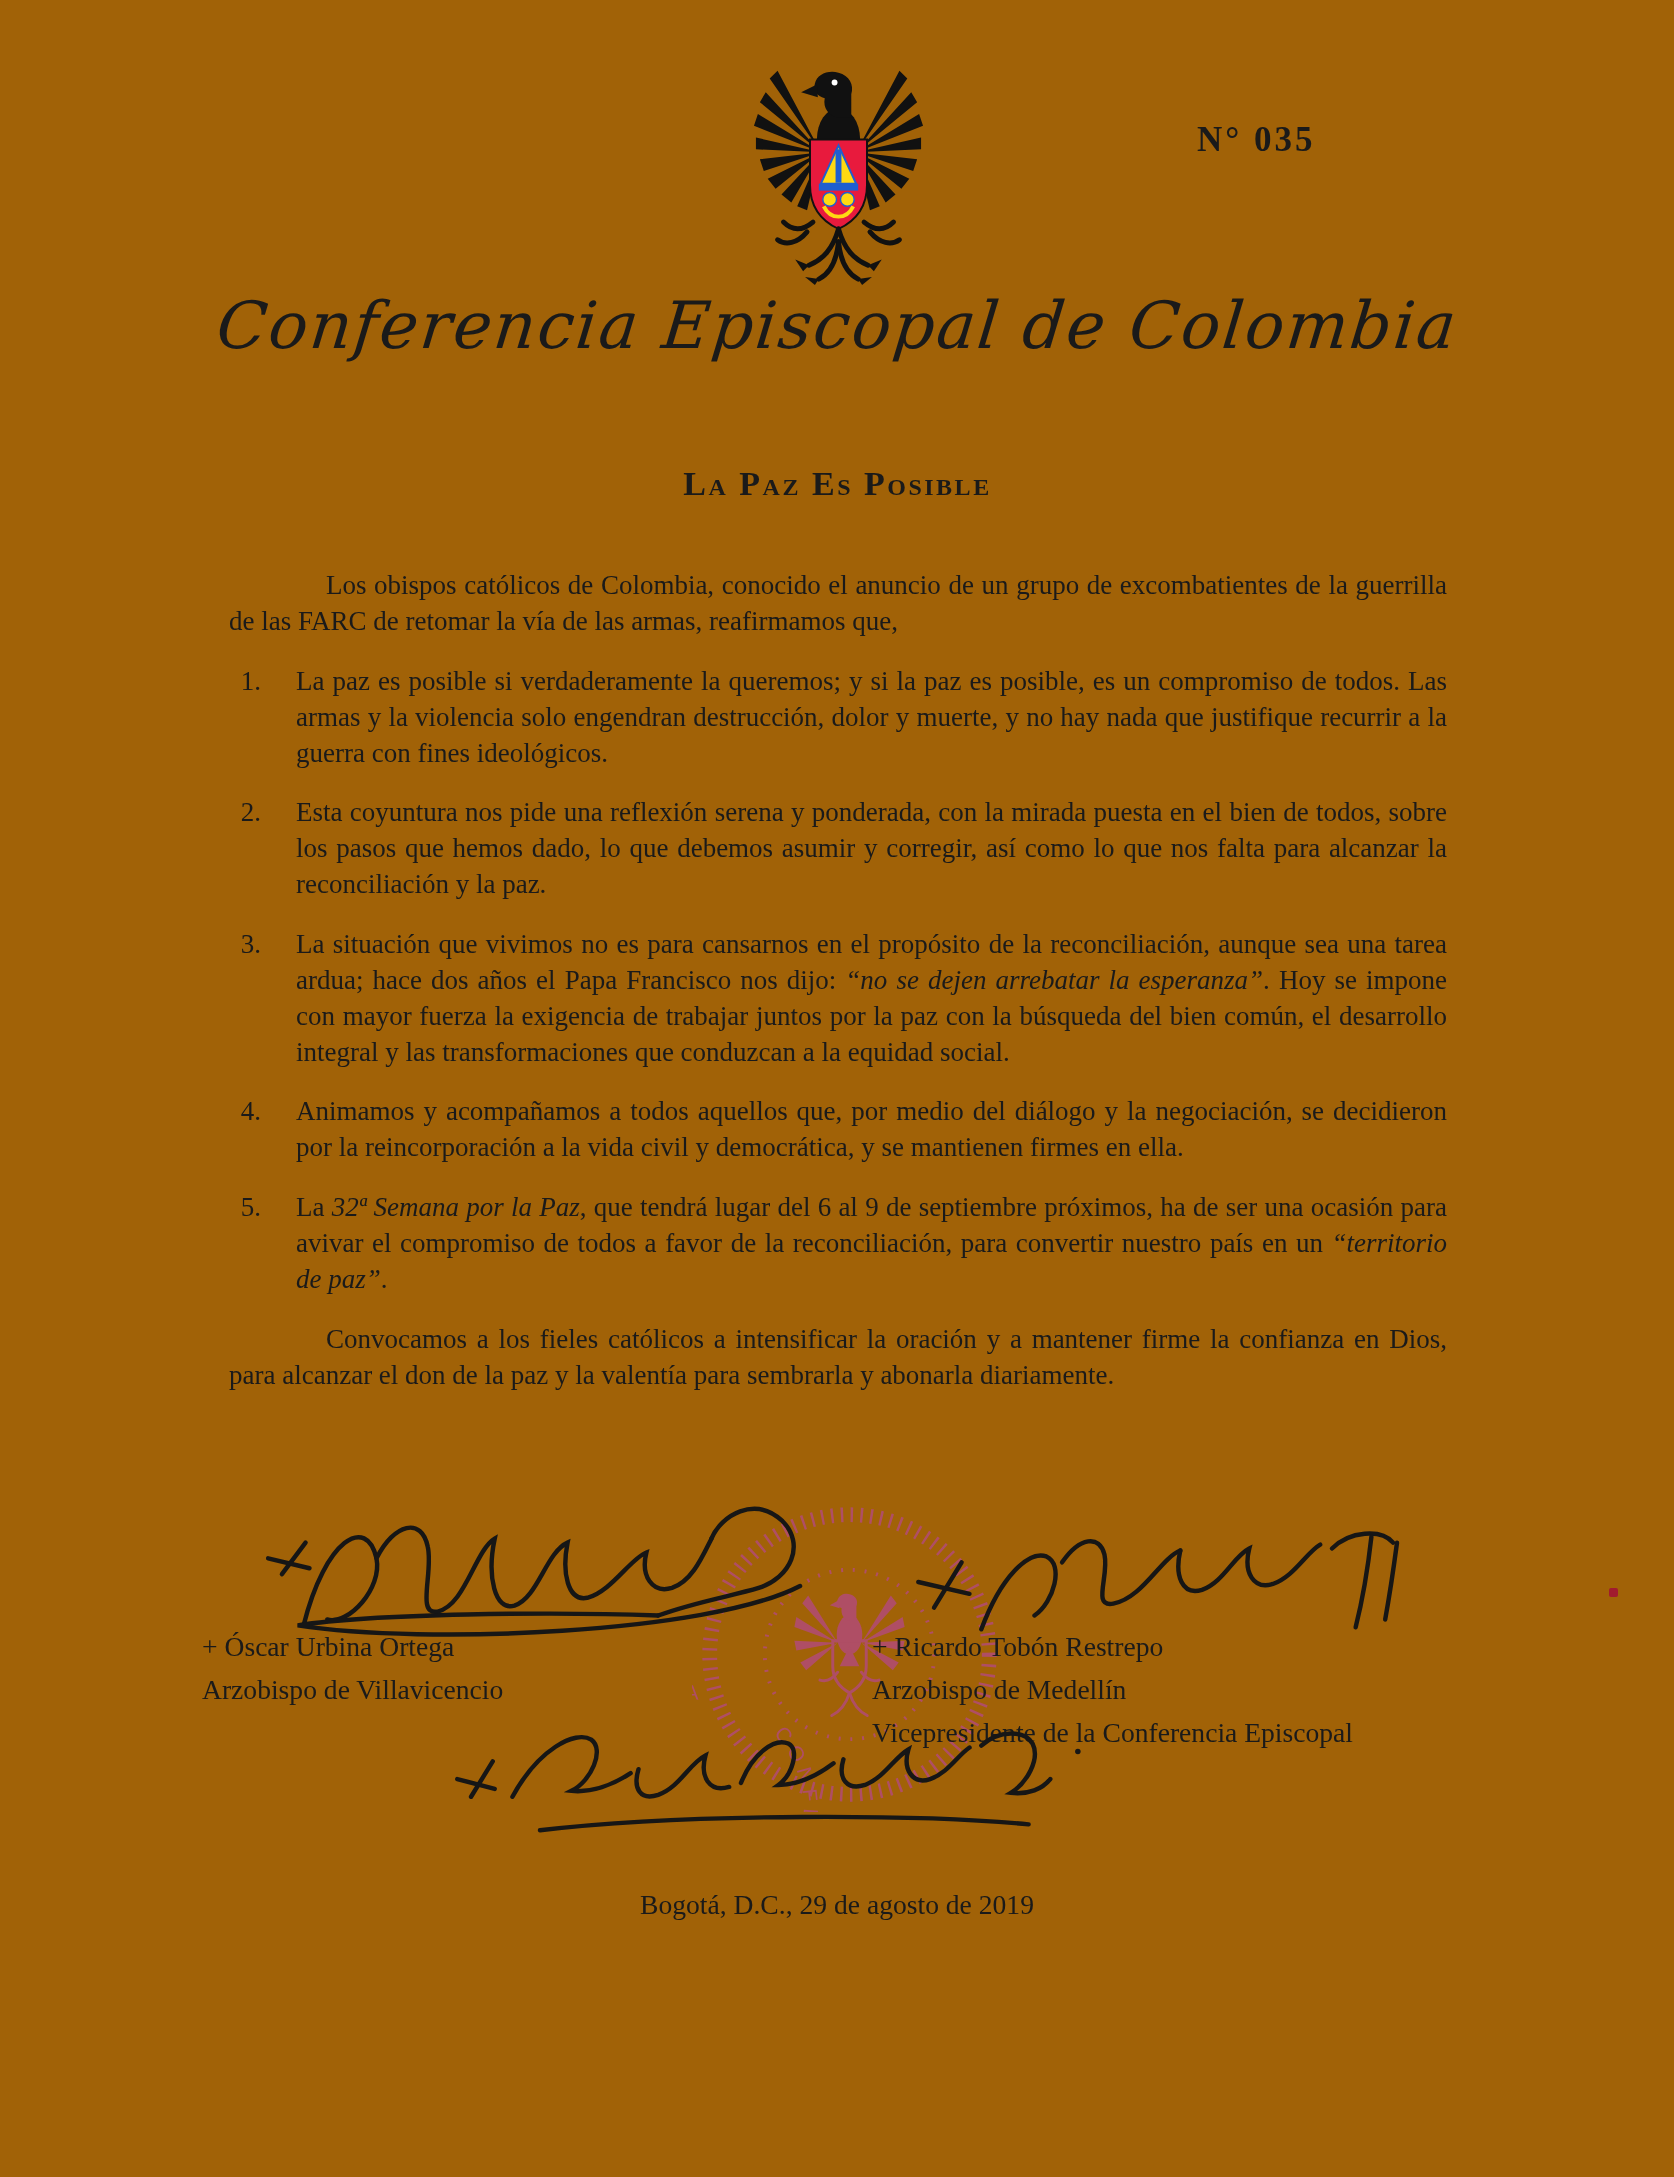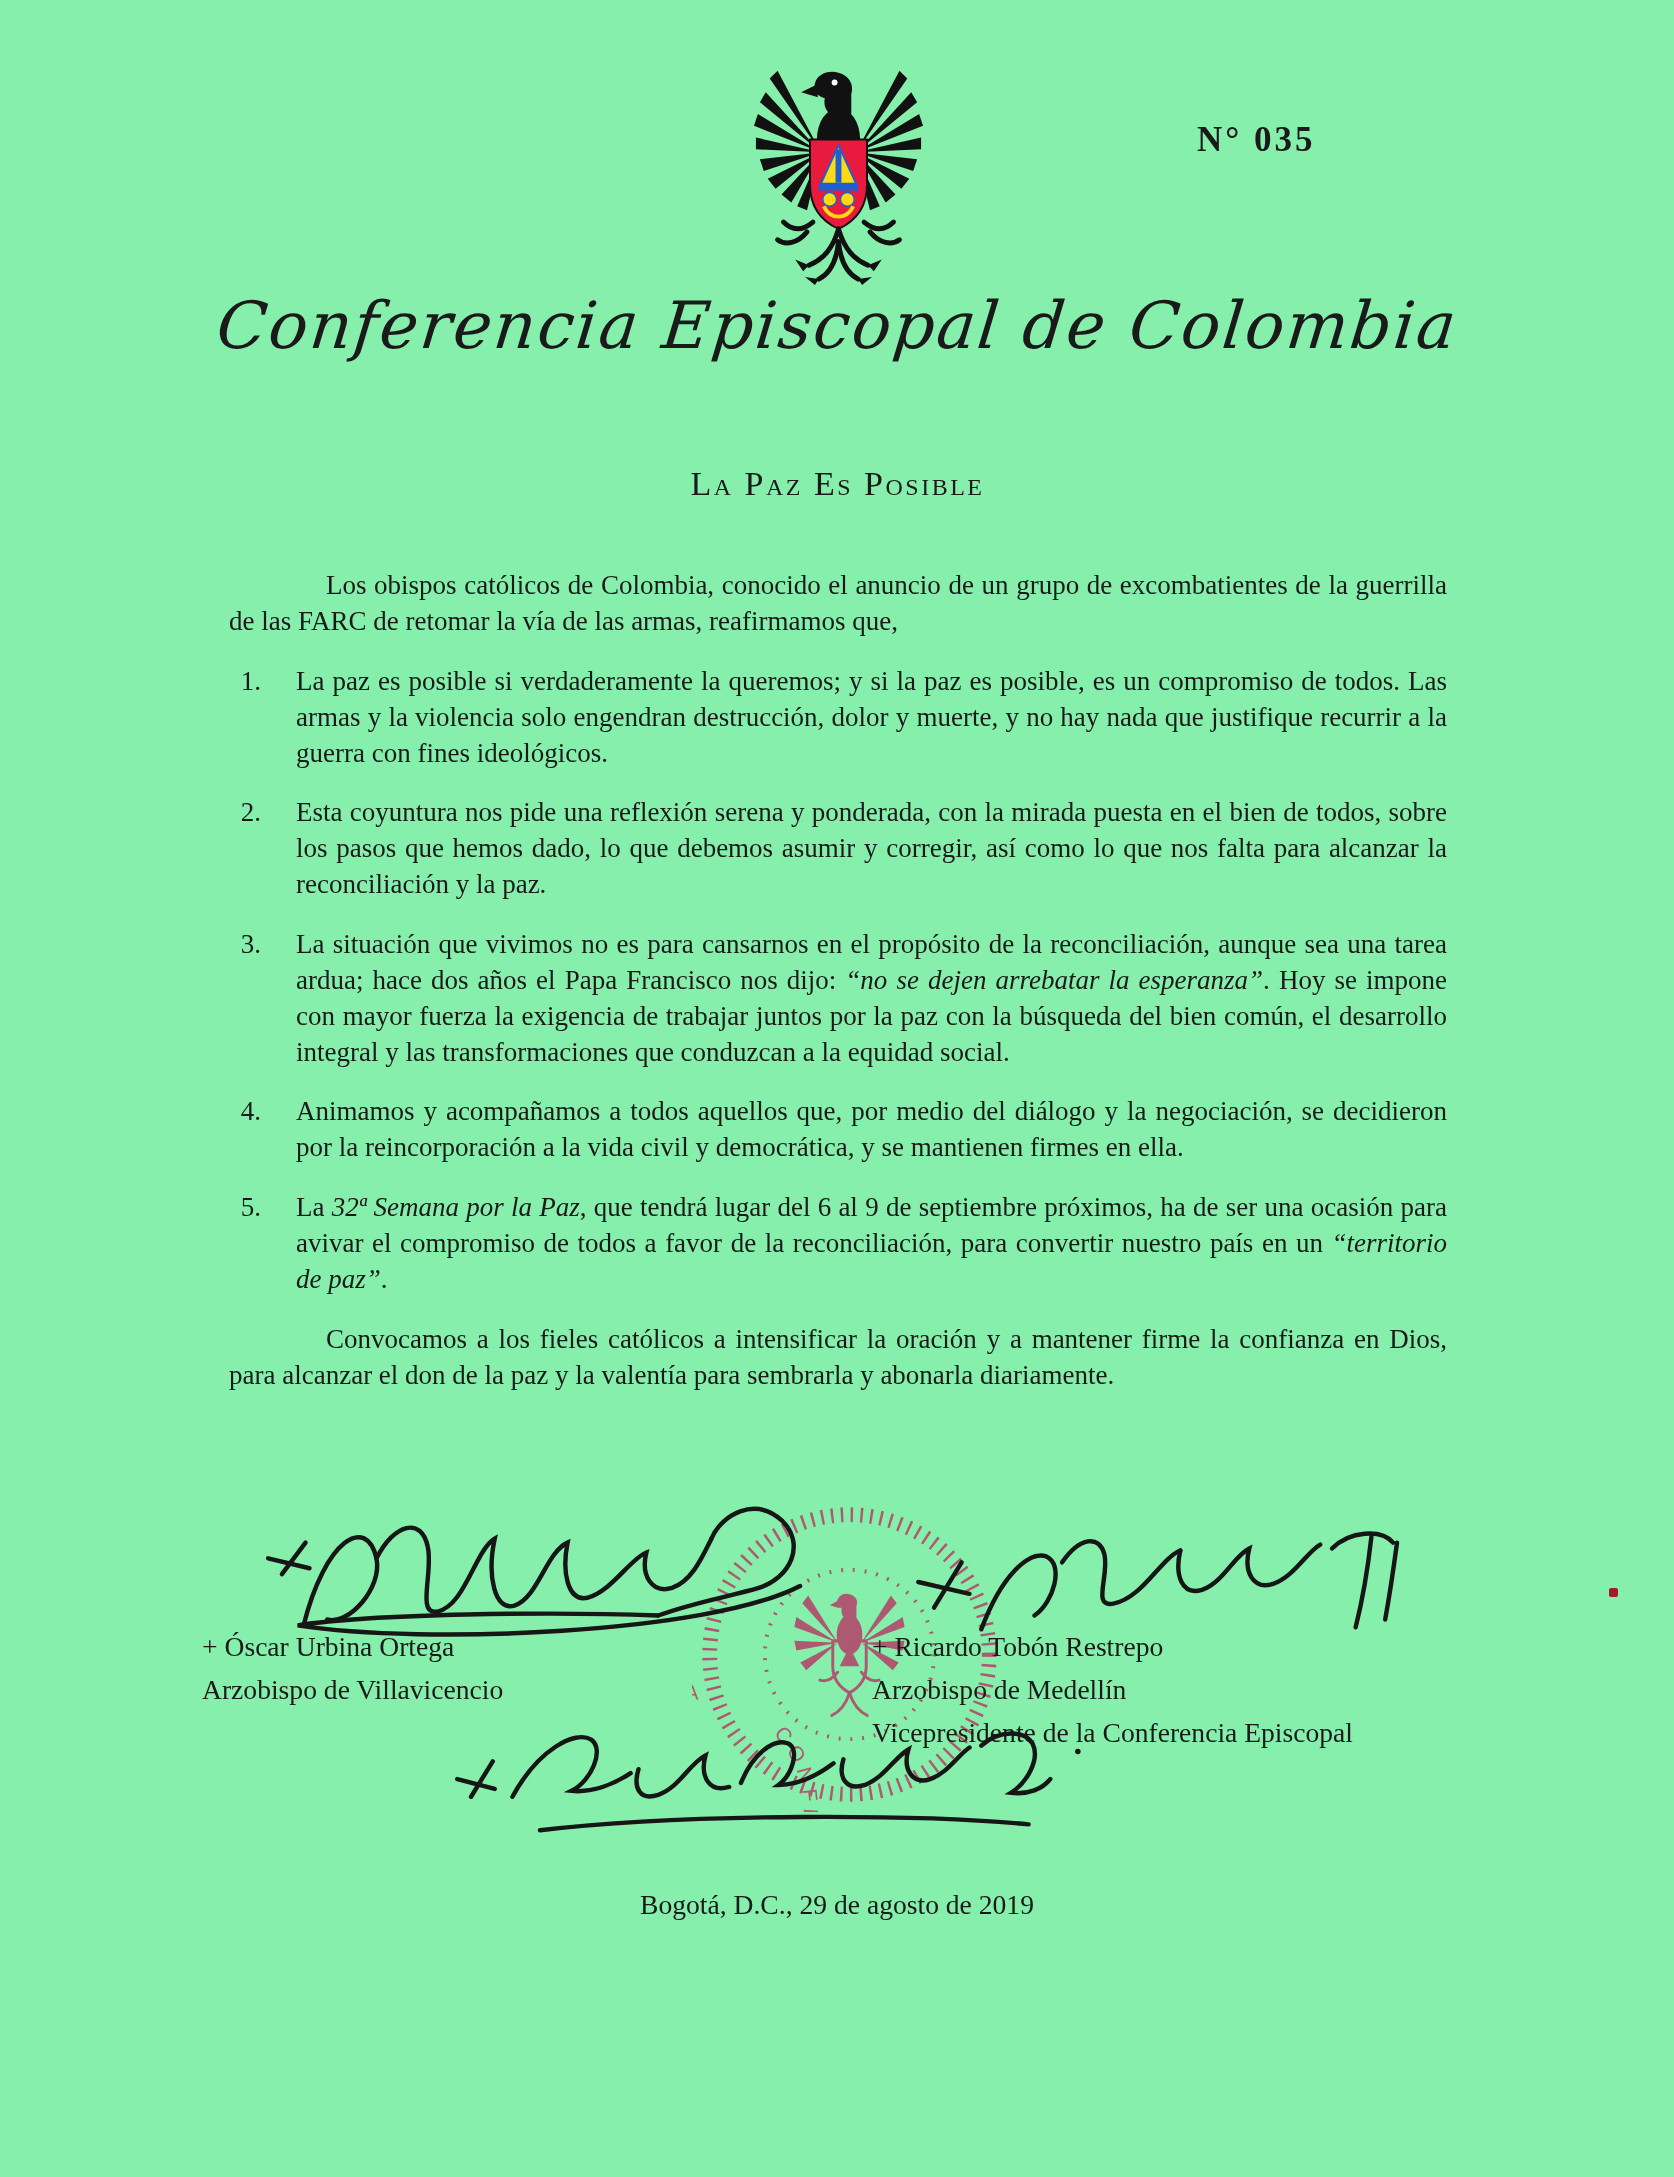--- a/index.html
+++ b/index.html
@@ -1,39 +1,39 @@
 <!DOCTYPE html>
 <html><head>
 <meta charset="utf-8">
 <style>
   html,body{margin:0;padding:0;background:#e8e8e8;}
   .page{
     position:relative;
     width:1675px;height:2177px;
-    background:#86efac;
+    background:#a16207;
     font-family:"Liberation Serif","DejaVu Serif",serif;
     color:#1a1a1a;
     overflow:hidden;
   }
   
   .crest{position:absolute;left:752px;top:49px;width:173px;height:238px;}
   .doc-number{
     position:absolute;left:1197px;top:120px;width:256px;
     font-size:35px;font-weight:bold;letter-spacing:3px;
   }
   .org-script{
     position:absolute;left:0;top:288px;width:1675px;
     text-align:center;
     font-family:"DejaVu Serif","Liberation Serif",serif;
     font-style:italic;font-size:65px;letter-spacing:2px;
     transform:skewX(-6deg);
   }
   .doc-title{
     position:absolute;left:0;top:465px;width:1675px;
-    text-align:center;font-weight:normal;font-size:34px;
+    text-align:center;font-weight:bold;font-size:34px;
     font-variant:small-caps;letter-spacing:2.5px;
   }
   
   .body-text{
     position:absolute;left:229px;top:567px;width:1218px;
     font-size:27px;line-height:36px;text-align:justify;
   }
   .body-text p{margin:0 0 23.6px 0;text-indent:97px;}
   .li{display:flex;margin:0 0 23.6px 0;}
   .li-num{flex:none;width:67px;padding-left:11.8px;box-sizing:border-box;}

